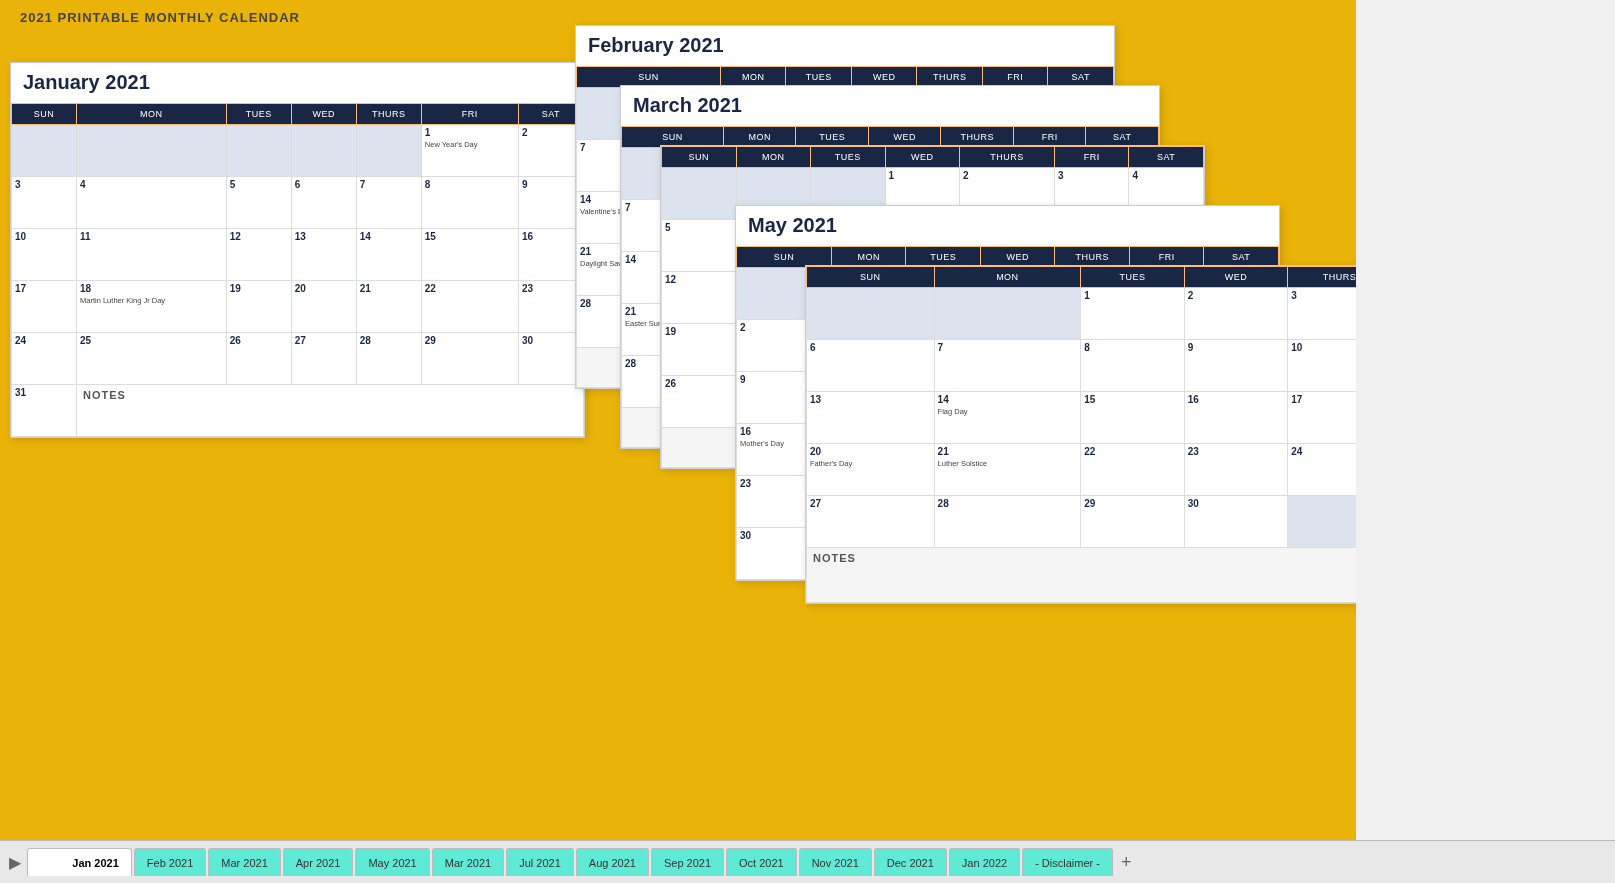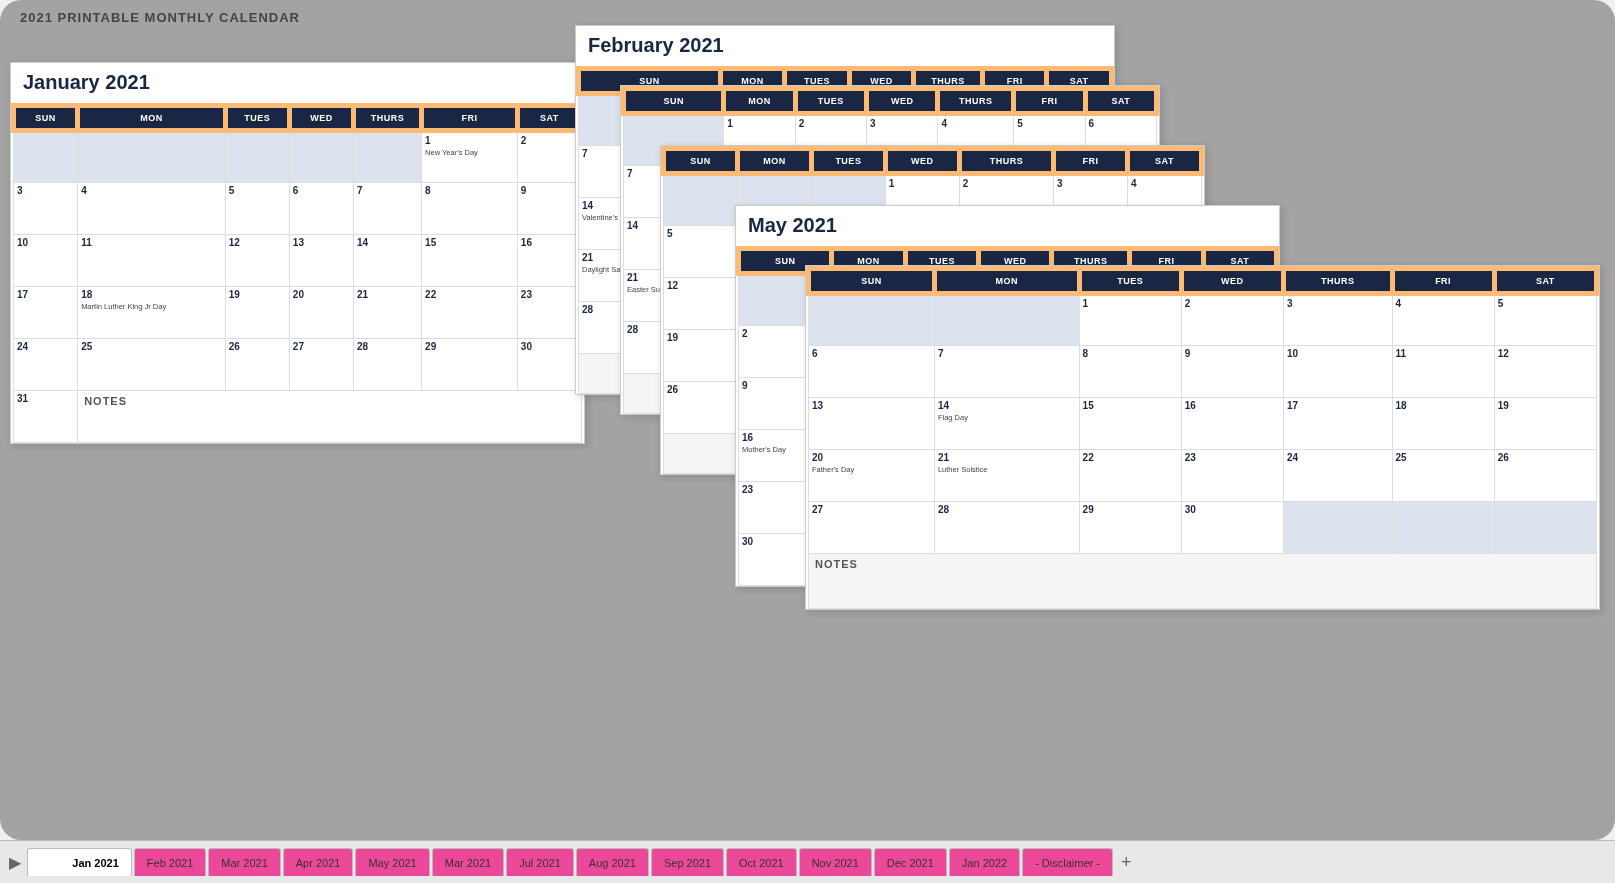--- a/index.html
+++ b/index.html
@@ -5,26 +5,25 @@
     * { box-sizing: border-box; margin: 0; padding: 0; }
     body {
       font-family: Arial, sans-serif;
       background: #f0f0f0;
       overflow: hidden;
       width: 1615px;
       height: 883px;
     }
 
     .main-area {
-      background: #a3a3a3;
-      width: 1615px;
+      background: #eab308;
+      width: 1356px;
       height: 840px;
       position: relative;
       overflow: hidden;
-      border-radius: 21px;
     }
 
     .page-title {
       font-size: 13px;
       font-weight: 600;
       color: #444;
       letter-spacing: 1px;
       padding: 10px 20px 2px 20px;
       text-transform: uppercase;
     }
@@ -49,25 +48,25 @@
       border-collapse: collapse;
     }
 
     .cal-grid thead tr {
       background: #1a2744;
       color: white;
     }
 
     .cal-grid thead th {
       font-size: 9px;
-      font-weight: 700;
+      font-weight: 400;
       letter-spacing: 0.5px;
       padding: 5px 2px;
       text-align: center;
-      border: 5px solid #fdba74;
+      border: 1px solid #fdba74;
     }
 
     .cal-grid tbody td {
       border: 1px solid #ddd;
       vertical-align: top;
       font-size: 9px;
       color: #333;
       padding: 2px 3px;
       height: 52px;
       min-width: 40px;
@@ -111,21 +110,21 @@
       border-top: 1px solid #bbb;
       height: 43px;
       display: flex;
       align-items: center;
       padding: 0 5px;
       gap: 2px;
       overflow-x: auto;
     }
 
     .tab-item {
-      background: #ec4899;
+      background: #5eead4;
       border: 1px solid #bbb;
       border-bottom: none;
       padding: 5px 12px;
       font-size: 11px;
       color: #333;
       cursor: pointer;
       white-space: nowrap;
       border-radius: 3px 3px 0 0;
       height: 28px;
       display: flex;
@@ -406,20 +405,21 @@
           <td colspan="6" class="notes-row" style="font-size:11px;font-weight:700;letter-spacing:1px;color:#555;padding:4px 6px;vertical-align:top;">NOTES</td>
         </tr>
         <tr>
           <td colspan="7" style="background:#f5f5f5;height:40px;"></td>
         </tr>
       </tbody>
     </table>
   </div>
 
   <div class="cal-card" style="left:620px; top:85px; width:540px;">
+    <div class="cal-title">March 2021</div>
     <table class="cal-grid">
       <thead>
         <tr>
           <th>SUN</th>
           <th>MON</th>
           <th>TUES</th>
           <th>WED</th>
           <th>THURS</th>
           <th>FRI</th>
           <th>SAT</th>

